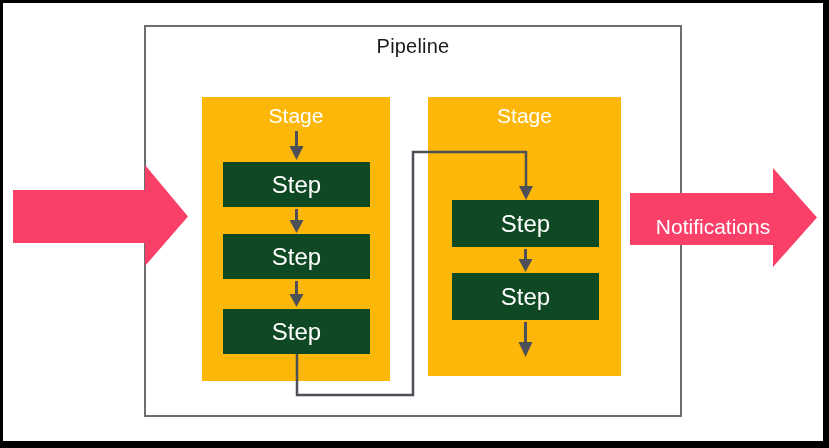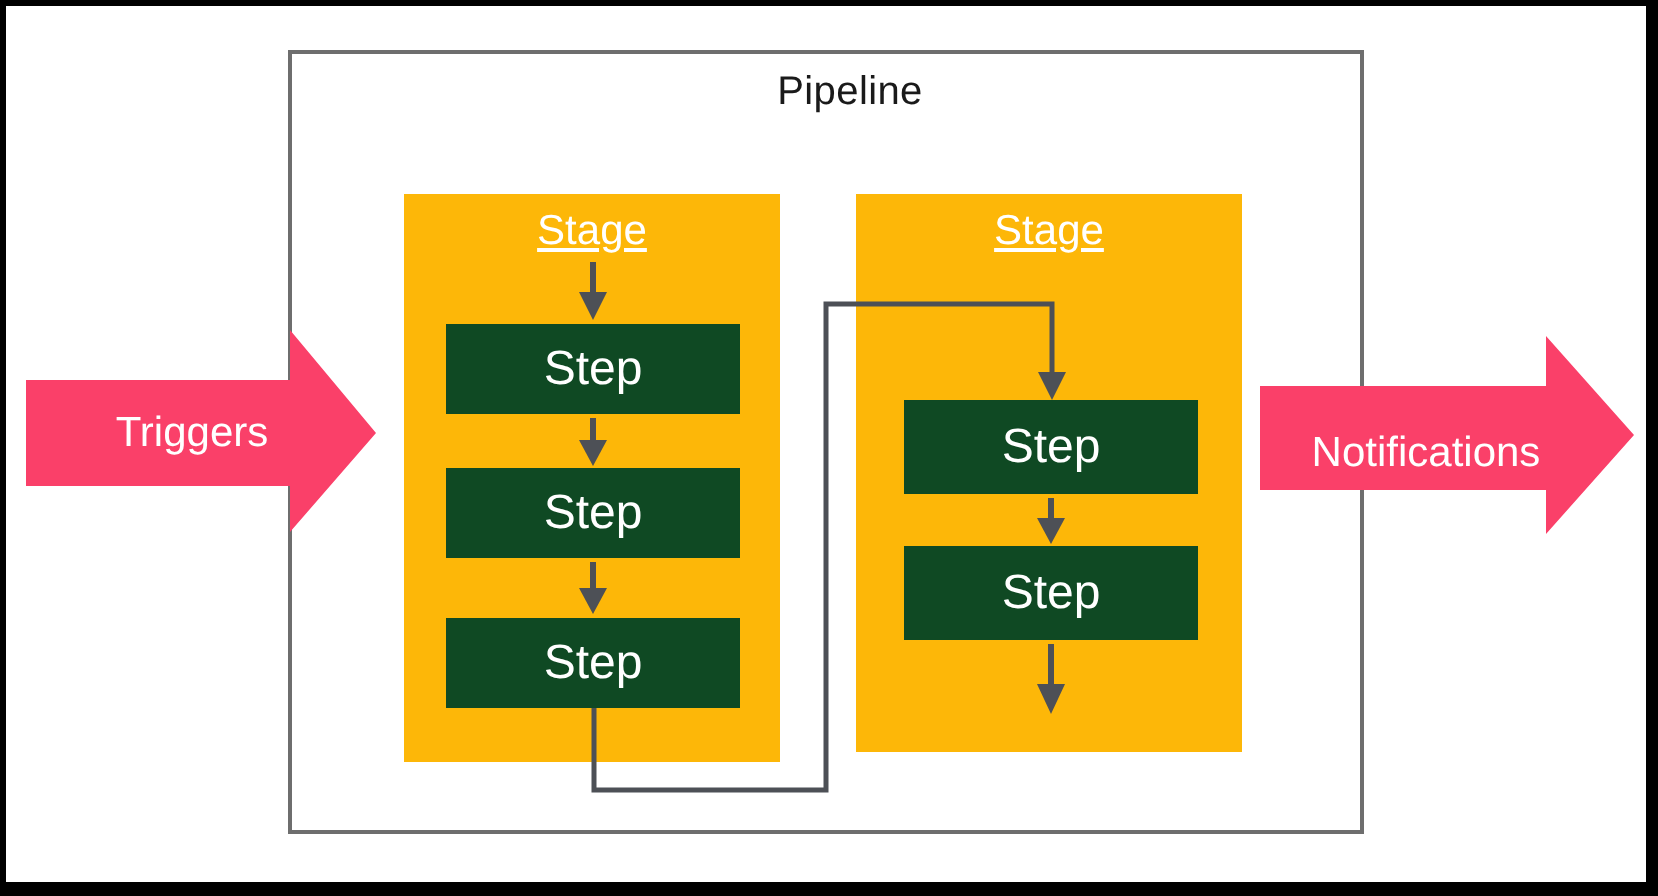--- a/index.html
+++ b/index.html
@@ -38,41 +38,40 @@
   .pipeline-box {
     position: absolute;
     left: 144px; top: 25px;
     width: 538px; height: 392px;
     border: 2px solid var(--pipeline-border);
     background: transparent;
     z-index: 1;
   }
   .pipeline-title {
     position: absolute;
-    left: 12px; top: 8px; width: 100%;
+    left: 0; top: 8px; width: 100%;
     text-align: center;
     font-size: 20px;
     color: var(--title-color);
     letter-spacing: 0.2px;
   }
   
   .stage {
     position: absolute;
     background: var(--stage-fill);
     z-index: 2;
   }
   .stage-1 { left: 202px; top: 97px; width: 188px; height: 284px; }
   .stage-2 { left: 428px; top: 97px; width: 193px; height: 279px; }
   .stage-label {
     position: absolute;
     left: 0; top: 7px; width: 100%;
     text-align: center;
     font-size: 21px;
     color: var(--label-on-dark);
-    text-decoration: underline;
   }
   
   .step {
     position: absolute;
     background: var(--step-fill);
     display: flex; align-items: center; justify-content: center;
     color: var(--label-on-dark);
     font-size: 24px;
     z-index: 3;
   }
@@ -152,17 +151,16 @@
     <polyline class="connector-line" points="297,354 297,395 413,395 413,152 526,152 526,186"></polyline>
     <polygon class="arrow-head" points="519,186 533,186 526,200"></polygon>
 
     <line class="arrow-shaft" x1="525.5" y1="249" x2="525.5" y2="260"></line>
     <polygon class="arrow-head" points="518.5,259 532.5,259 525.5,272"></polygon>
 
     <line class="arrow-shaft" x1="525.5" y1="322" x2="525.5" y2="343"></line>
     <polygon class="arrow-head" points="518.5,342 532.5,342 525.5,357"></polygon>
   </svg>
 
-  <div class="flow-label triggers-label">Triggers</div>
   <div class="flow-label notifications-label">Notifications</div>
 
   <div class="frame"></div>
 </div>
 
 </body></html>

